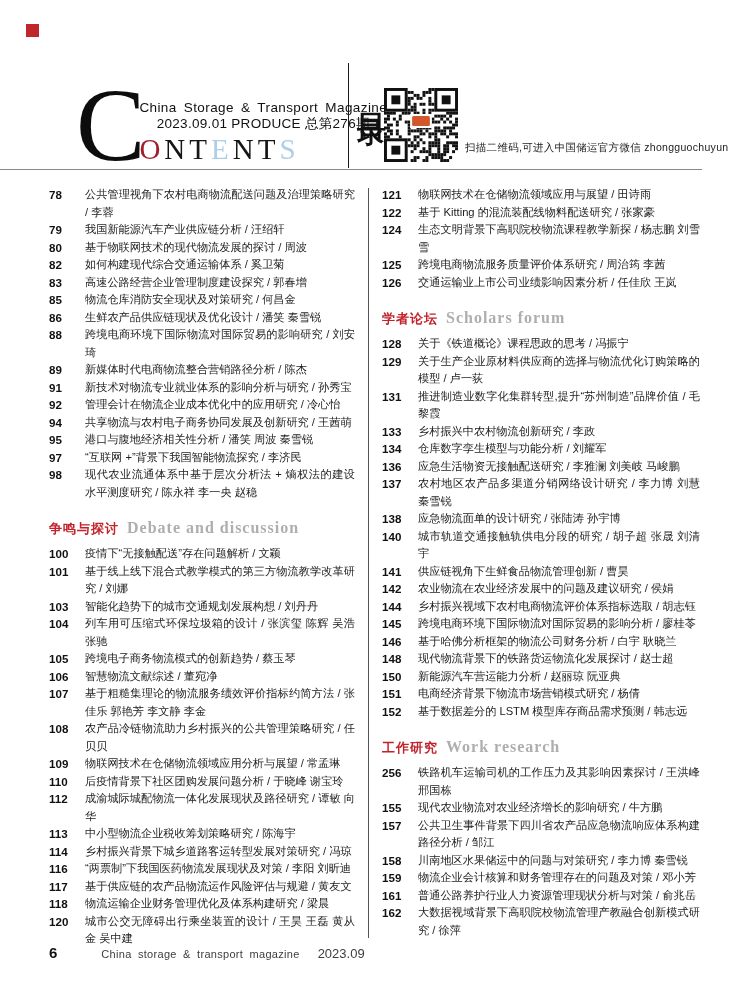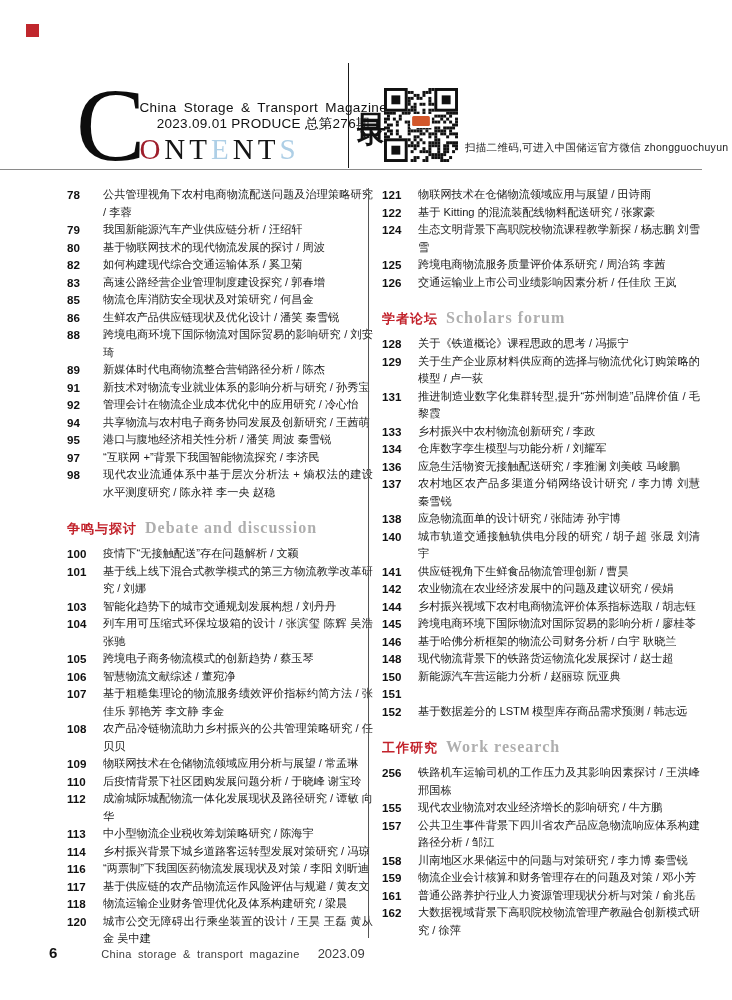--- a/index.html
+++ b/index.html
@@ -19,21 +19,21 @@
   .wordmark{font-family:"Liberation Serif","DejaVu Serif",serif;font-size:29px;line-height:0.92;letter-spacing:4px;margin-top:5px;}
   .header-vrule{position:absolute;left:348px;top:63px;width:1px;height:105px;background:#1a1a1a;}
   .toc-cn{position:absolute;left:352px;top:90px;writing-mode:vertical-rl;text-orientation:upright;
           font-size:29px;font-weight:600;letter-spacing:5px;color:#111;}
   .qr{position:absolute;left:384px;top:88px;width:74px;height:74px;}
   .qr-caption{position:absolute;left:465px;top:141px;font-size:10.5px;color:#222;letter-spacing:0.3px;text-align:center;}
   .header-rule{position:absolute;left:0;top:169px;width:702px;height:1px;background:#8a8a8a;}
 
   
   .col{position:absolute;top:186px;}
-  .col-left{left:67px;width:306px;}
+  .col-left{left:49px;width:306px;}
   .col-right{left:382px;width:318px;}
   .col-divider{position:absolute;left:368px;top:188px;width:1px;height:750px;background:#555;}
 
   .sec-head{margin:13px 0 5px 0;line-height:22px;}
   .sec-cn{font-size:13px;font-weight:bold;color:#c2222b;letter-spacing:1px;}
   .sec-en{font-family:"Liberation Serif","DejaVu Serif",serif;font-size:16px;color:#aeaeae;margin-left:8px;letter-spacing:1px;}
   .toc-section:first-child .sec-head{display:none;}
 
   .items{list-style:none;margin:0;padding:0;}
   .toc-item{display:flex;align-items:flex-start;}
@@ -574,20 +574,21 @@
     <span class="tt">现代物流背景下的铁路货运物流化发展探讨 / 赵士超</span>
   </li>
 
   <li class="toc-item">
     <span class="pg">150</span>
     <span class="tt">新能源汽车营运能力分析 / 赵丽琼 阮亚典</span>
   </li>
 
   <li class="toc-item">
     <span class="pg">151</span>
+    <span class="tt">电商经济背景下物流市场营销模式研究 / 杨倩</span>
   </li>
 
   <li class="toc-item">
     <span class="pg">152</span>
     <span class="tt">基于数据差分的 LSTM 模型库存商品需求预测 / 韩志远</span>
   </li>
 </ol>
   </section>
 
   <section class="toc-section">

